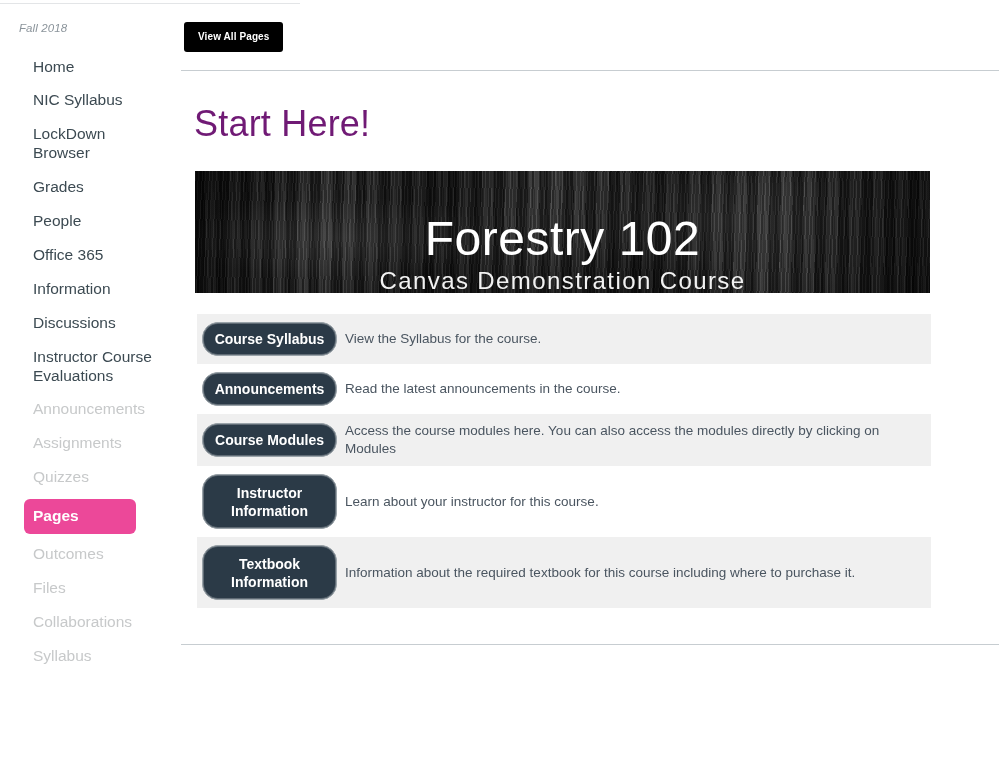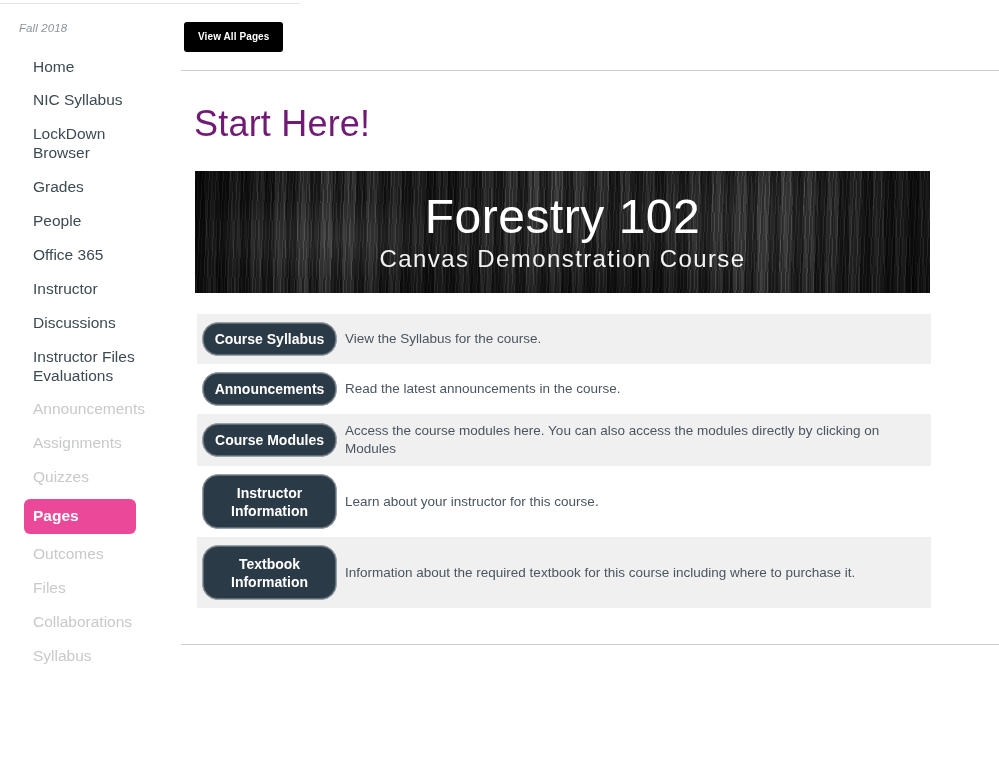--- a/index.html
+++ b/index.html
@@ -127,21 +127,21 @@
   }
   .banner {
     position: relative;
     width: 735px;
     height: 122px;
     overflow: hidden;
     background: #262626;
     display: flex;
     flex-direction: column;
     align-items: center;
-    justify-content: center;
+    justify-content: flex-end;
   }
   
   .banner .tex {
     position: absolute;
     inset: 0;
     background-color: #2a2a2a;
     background-image:
       repeating-linear-gradient(93deg,
         rgba(255,255,255,0.055) 0px, rgba(255,255,255,0.055) 1px,
         rgba(0,0,0,0.30) 1px, rgba(0,0,0,0.30) 3px,
@@ -248,23 +248,23 @@
 
   <nav class="sidebar">
     <div class="term-label">Fall 2018</div>
     <ul class="nav-list" id="nav-list">
         <li class="nav-item">Home</li>
         <li class="nav-item">NIC Syllabus</li>
         <li class="nav-item">LockDown Browser</li>
         <li class="nav-item">Grades</li>
         <li class="nav-item">People</li>
         <li class="nav-item">Office 365</li>
-        <li class="nav-item">Instructor</li>
+        <li class="nav-item">Information</li>
         <li class="nav-item">Discussions</li>
-        <li class="nav-item">Instructor Files Evaluations</li>
+        <li class="nav-item">Instructor Course Evaluations</li>
         <li class="nav-item dim">Announcements</li>
         <li class="nav-item dim">Assignments</li>
         <li class="nav-item dim">Quizzes</li>
         <li class="nav-item active">Pages</li>
         <li class="nav-item dim">Outcomes</li>
         <li class="nav-item dim">Files</li>
         <li class="nav-item dim">Collaborations</li>
         <li class="nav-item dim">Syllabus</li>
       </ul>
   </nav>

